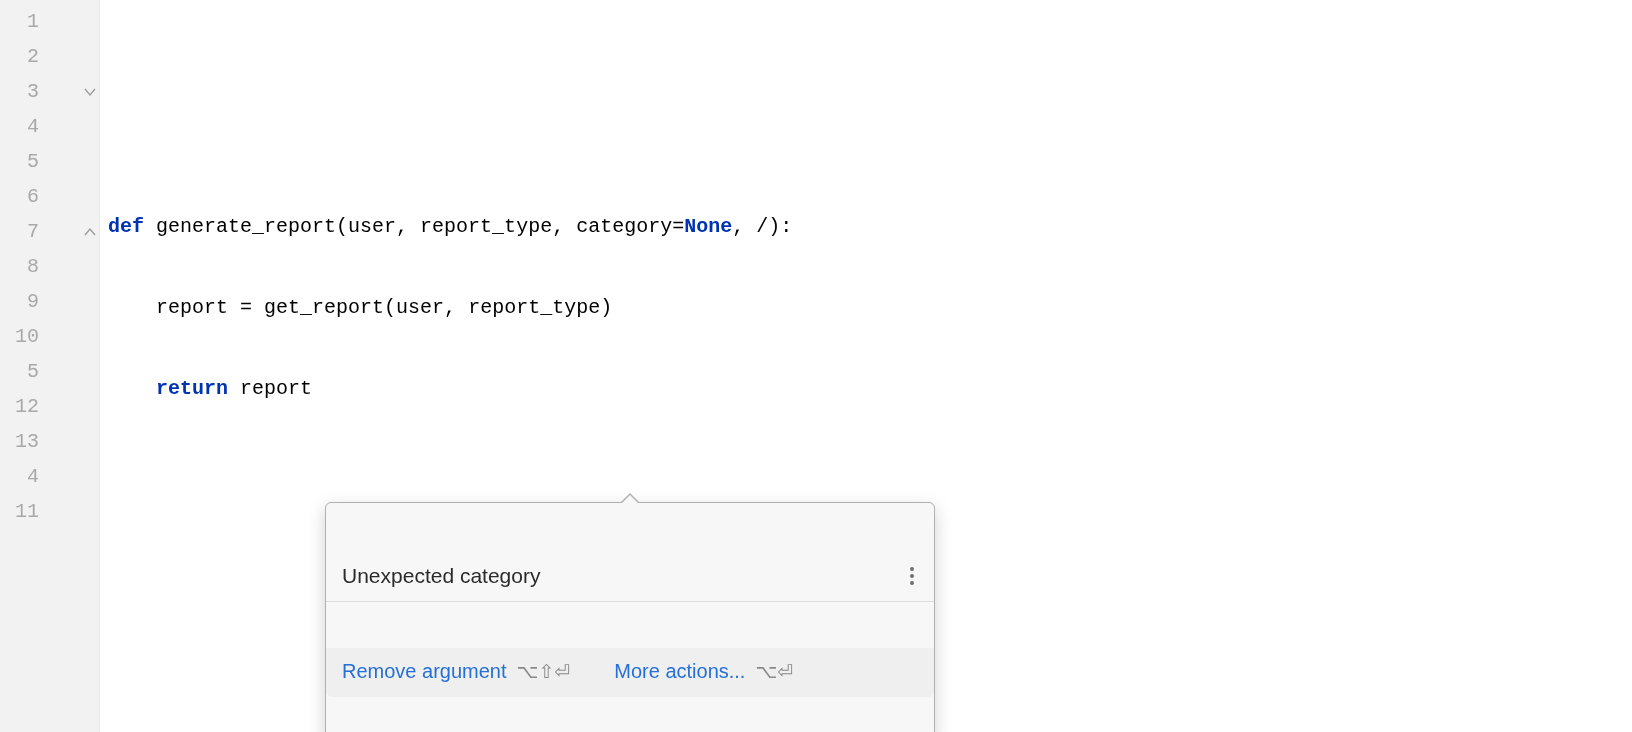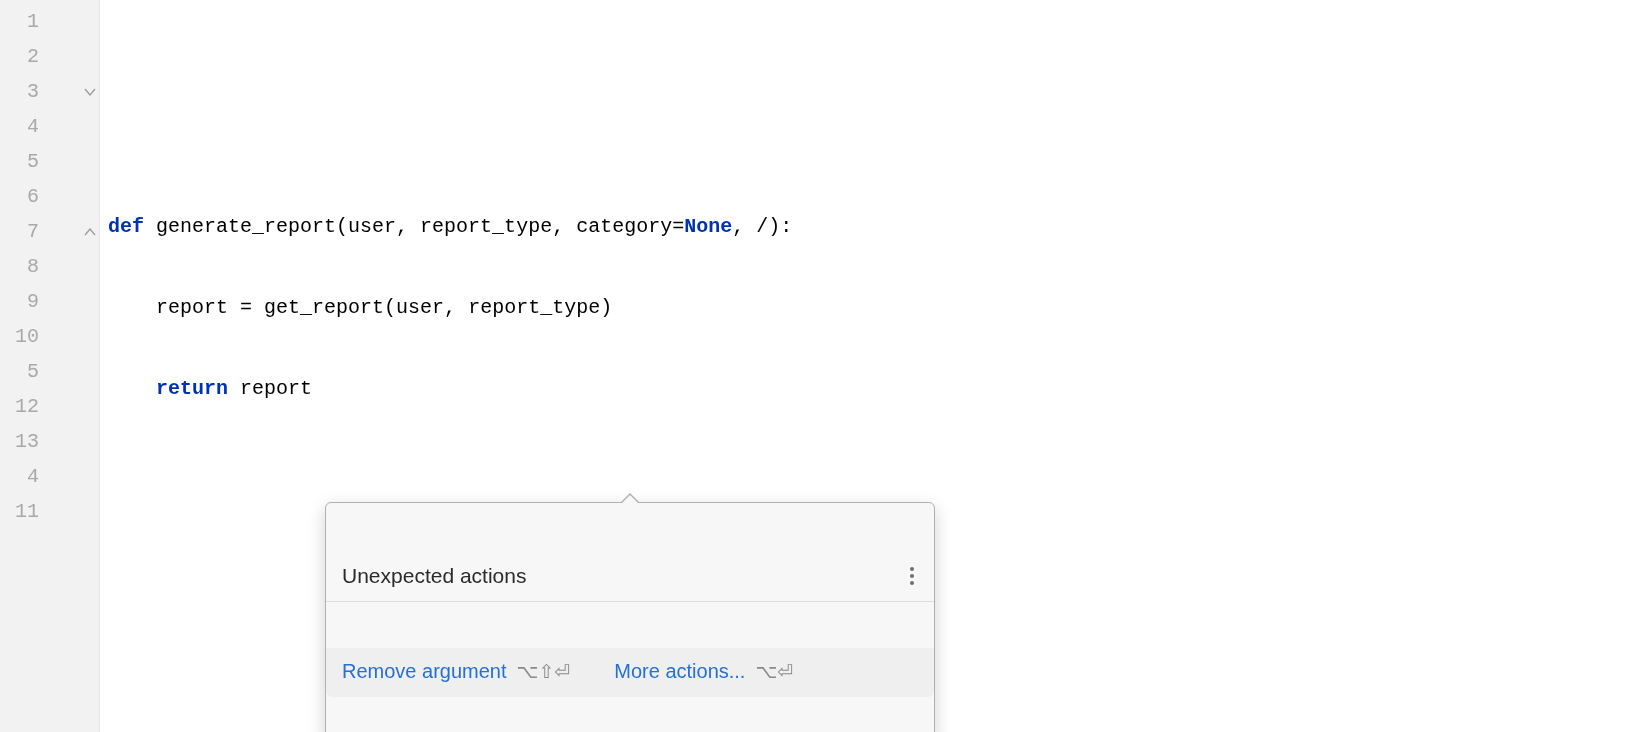--- a/index.html
+++ b/index.html
@@ -180,21 +180,21 @@
     <div class="line"></div>
     
     
     
     
     
     
 
     <div class="tooltip">
       <div class="tooltip-head">
-        <span class="tooltip-title">Unexpected actions</span>
+        <span class="tooltip-title">Unexpected category</span>
         <span class="kebab"><span></span><span></span><span></span></span>
       </div>
       <div class="tooltip-actions">
         <span class="action-link">Remove argument</span>
         <span class="shortcut">⌥⇧⏎</span>
         <span class="spacer"></span>
         <span class="action-link">More actions...</span>
         <span class="shortcut">⌥⏎</span>
       </div>
     </div>

